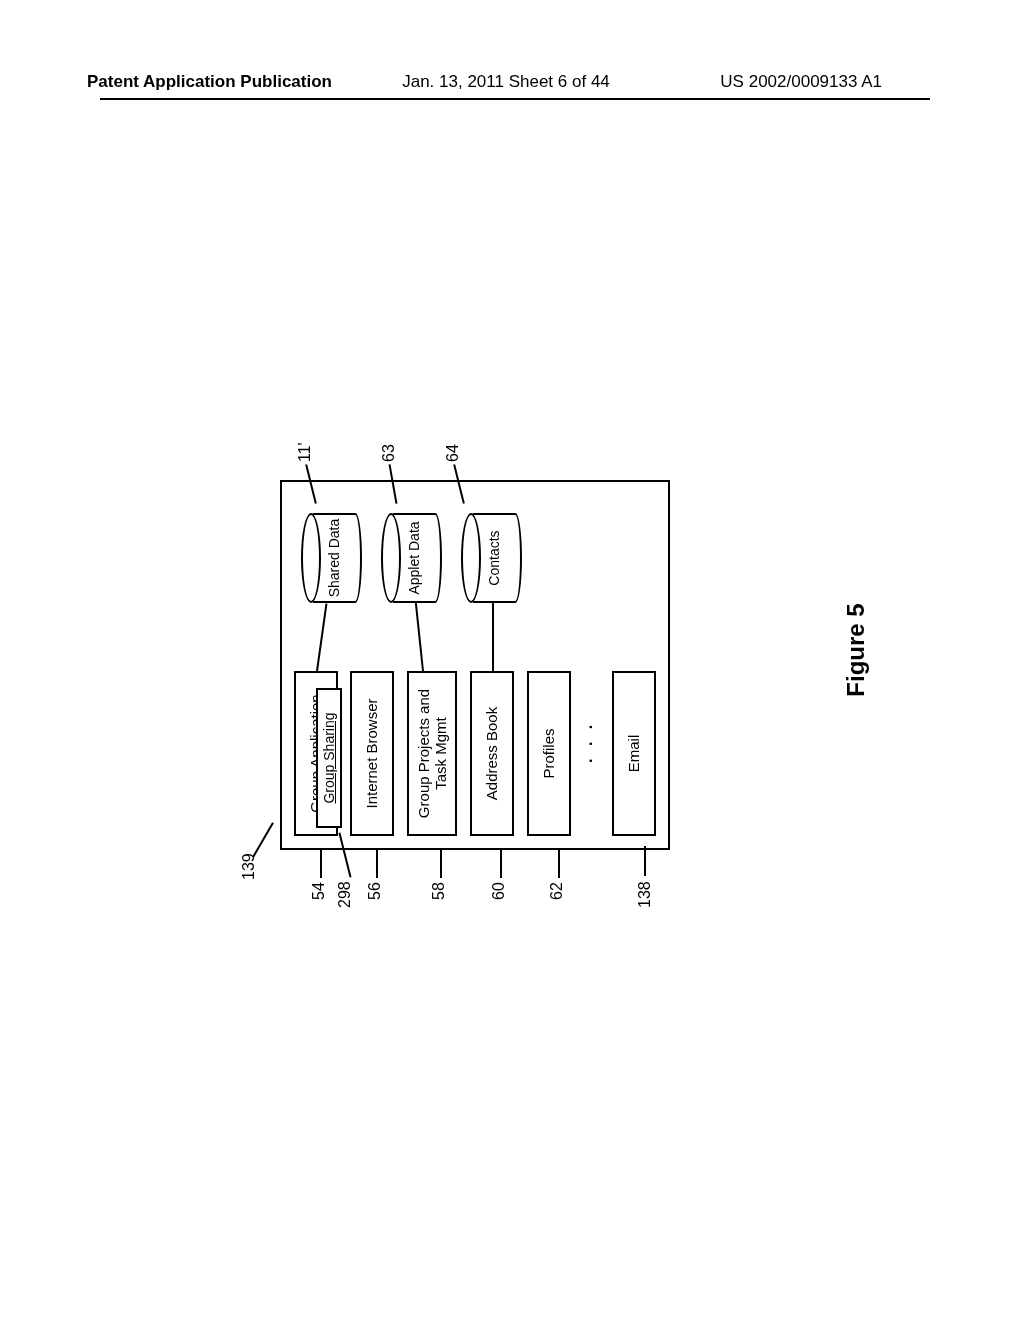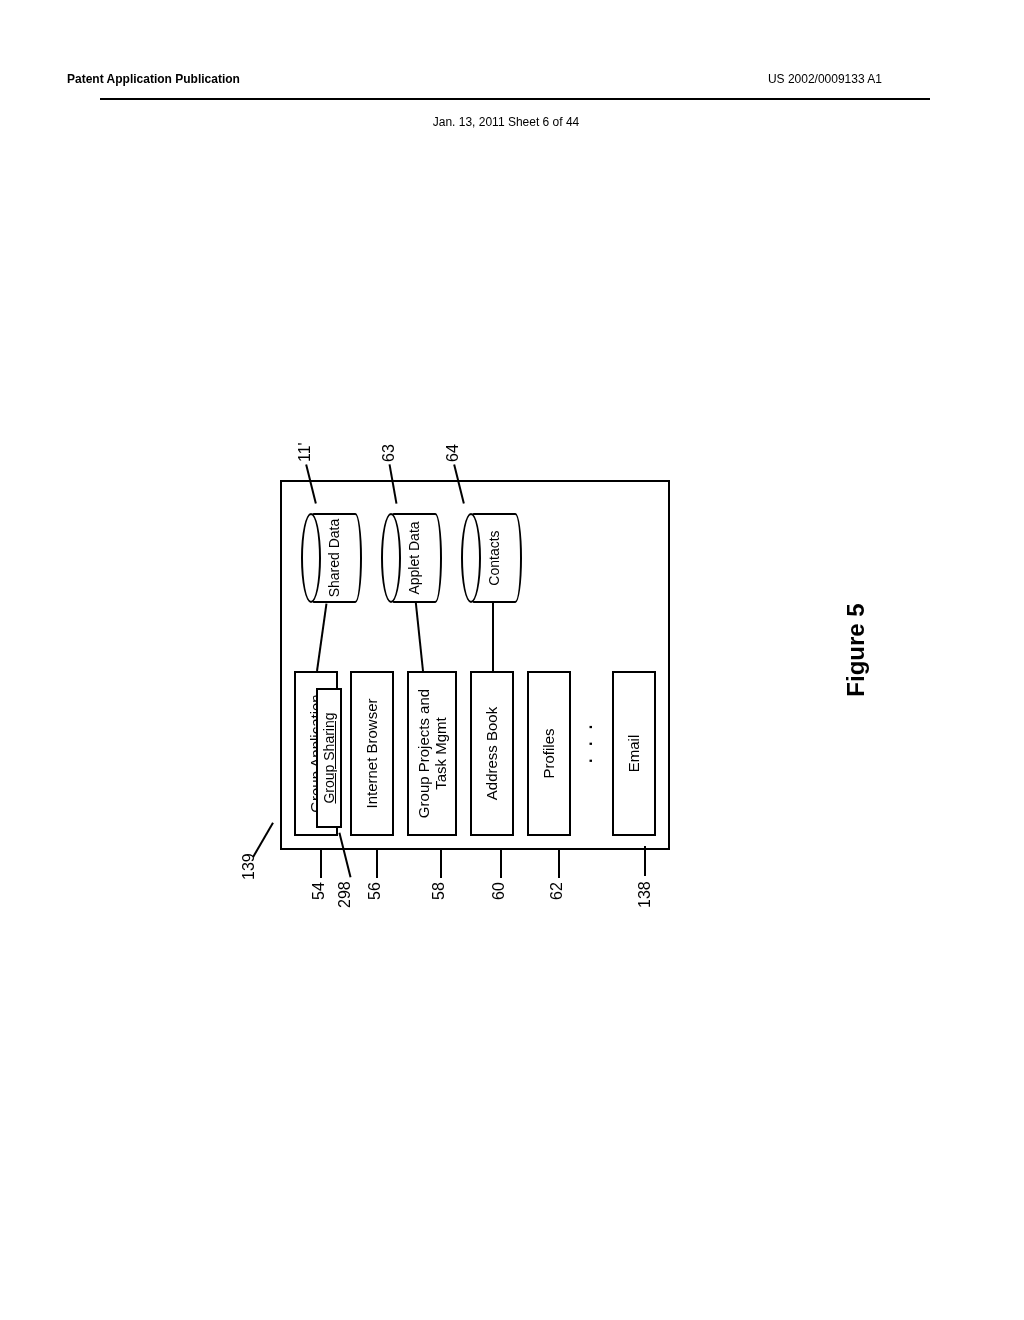--- a/index.html
+++ b/index.html
@@ -11,25 +11,25 @@
     position: relative;
     color: #000;
   }
   .header {
     position: absolute;
     top: 72px;
     left: 0;
     width: 1012px;
     display: flex;
     justify-content: space-between;
-    padding: 0 130px 0 67px;
-    font-size: 12px;
+    padding: 0 130px 0 87px;
+    font-size: 17px;
   }
   .header .left { font-weight: bold; }
-  .header .center { position: absolute; left: 50%; transform: translateX(-50%); margin-top: 43px; }
+  .header .center { position: absolute; left: 50%; transform: translateX(-50%); }
   .header .right { white-space: nowrap; }
   .hr {
     position: absolute;
     top: 98px;
     left: 100px;
     width: 830px;
     height: 2px;
     background: #000;
   }
 

